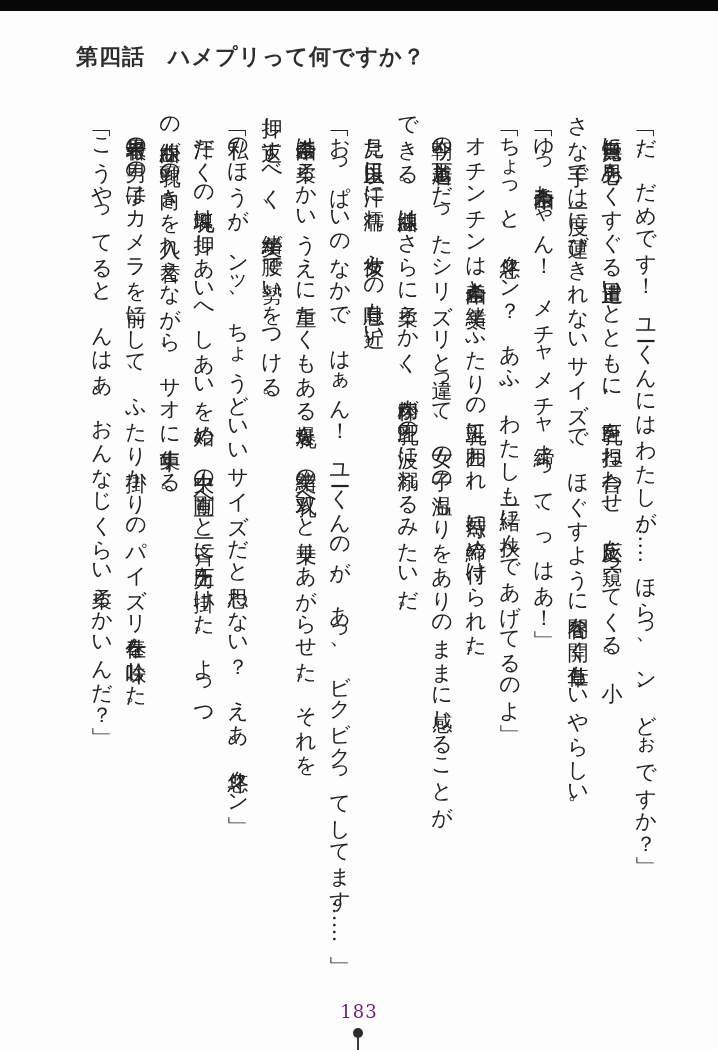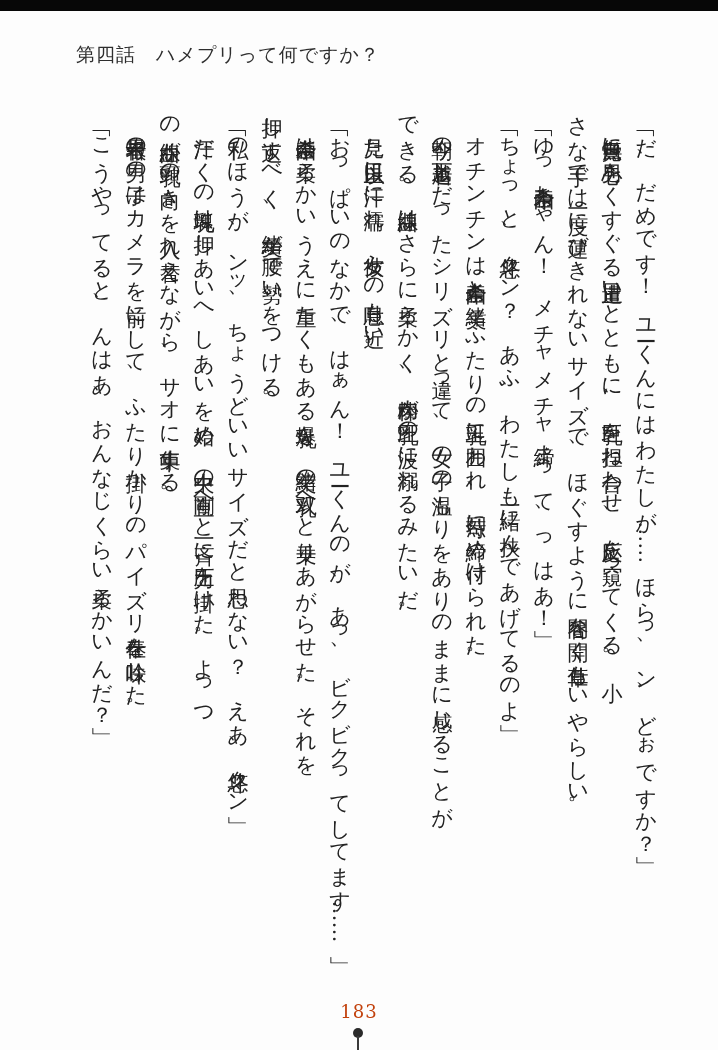--- a/index.html
+++ b/index.html
@@ -16,24 +16,25 @@
     position: absolute;
     top: 0; left: 0;
     width: 718px;
     height: 11px;
     background: #070707;
   }
   .chapter-heading {
     position: absolute;
     top: 42px;
     left: 76px;
-    font-size: 19px;
+    font-size: 22px;
     color: #2e2e2e;
     letter-spacing: 1px;
     white-space: nowrap;
+    font-weight: bold;
   }
   .page-text {
     position: absolute;
     top: 102px;
     right: 55px;
     height: 848px;
     writing-mode: vertical-rl;
     text-orientation: mixed;
     font-size: 21px;
     color: #222222;
@@ -44,21 +45,21 @@
     white-space: nowrap;
   }
   .vline.indent { text-indent: 1em; }
   .page-number {
     position: absolute;
     top: 1001px;
     left: 0;
     width: 718px;
     text-align: center;
     font-size: 18px;
-    color: #c2410c;
+    color: #701a75;
     letter-spacing: 1px;
   }
   .cursor-pin-dot {
     position: absolute;
     top: 1028px;
     left: 353px;
     width: 10px;
     height: 10px;
     border-radius: 50%;
     background: #2b2b2b;

